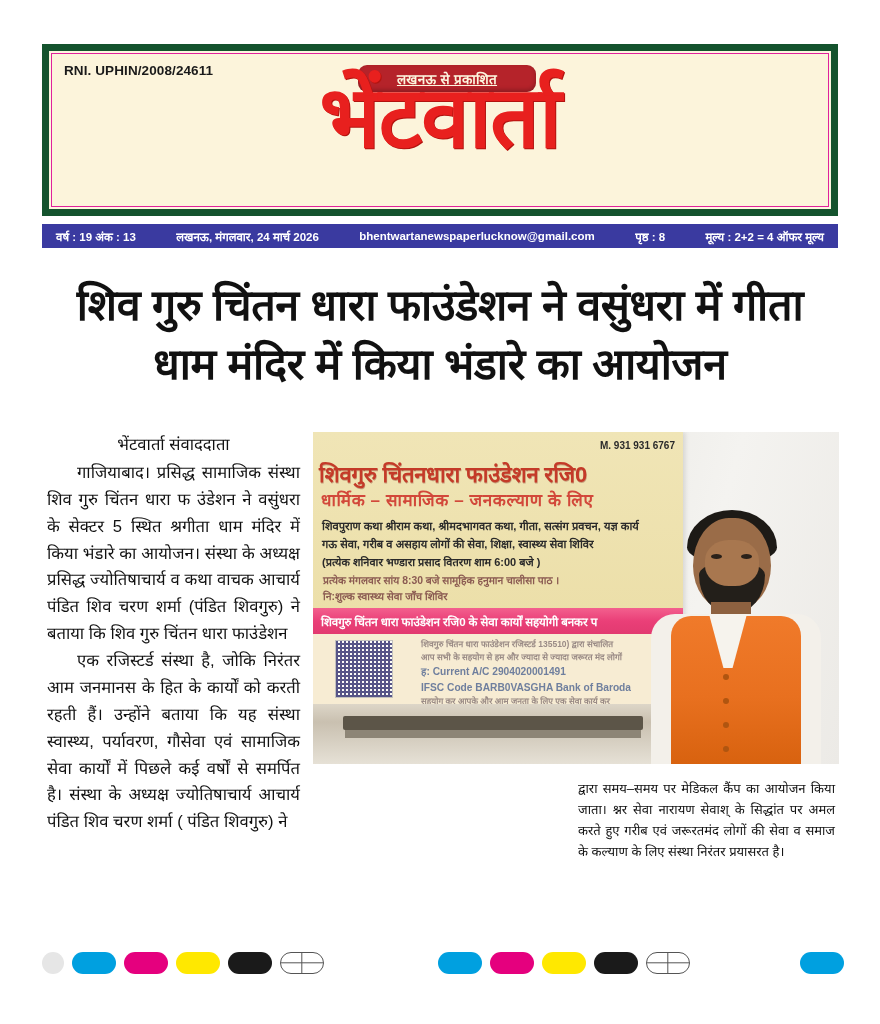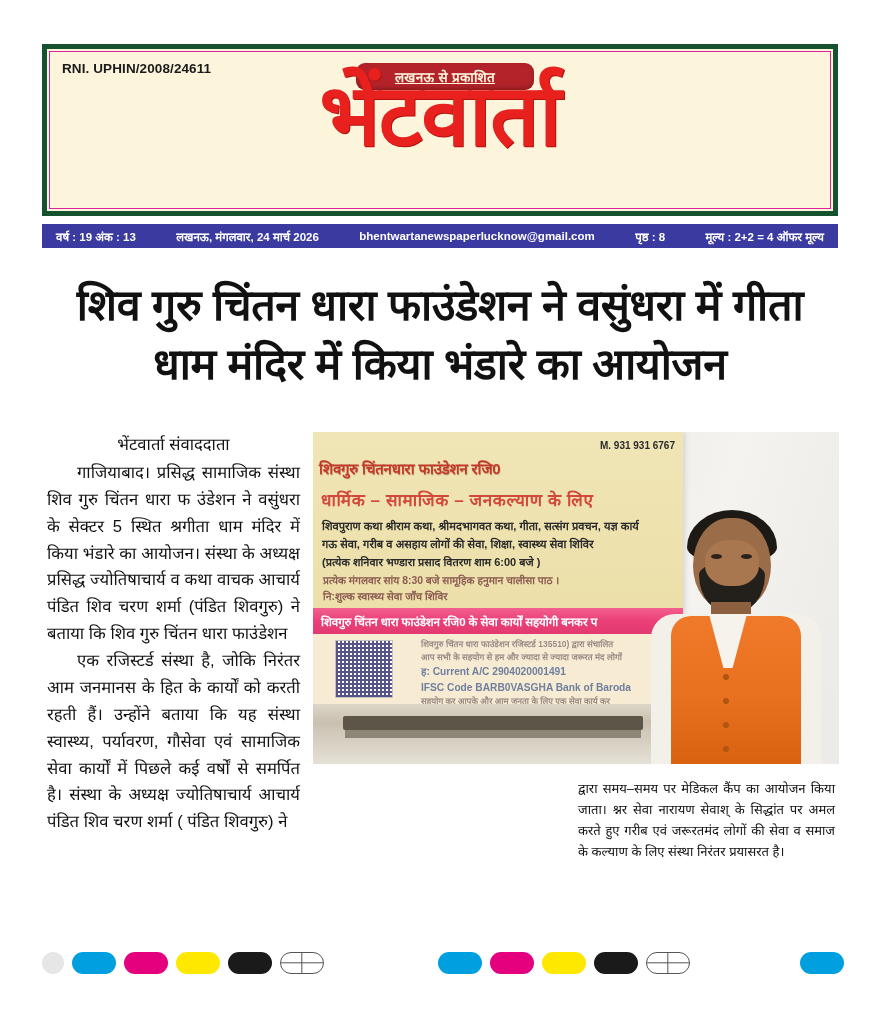--- a/index.html
+++ b/index.html
@@ -24,21 +24,21 @@
   }
 
   
   .masthead {
     position: absolute;
     left: 42px;
     top: 44px;
     width: 796px;
     height: 172px;
     box-sizing: border-box;
-    border: 5px solid #14532d;
+    border: 7px solid #14532d;
     background: #fdf6df;
     padding: 2px;
   }
   .masthead-inner {
     position: relative;
     width: 100%;
     height: 100%;
     box-sizing: border-box;
     border: 1px solid #e0219c;
     background: #fcf4db;
@@ -216,21 +216,21 @@
     font-size: 10px;
     font-weight: bold;
     color: #2b2b2b;
     white-space: nowrap;
   }
   .banner-title {
     position: absolute;
     left: 6px;
     top: 26px;
     width: 384px;
-    font-size: 15px;
+    font-size: 22px;
     font-weight: bold;
     color: #c43a28;
     letter-spacing: -0.2px;
     white-space: nowrap;
     text-shadow: 0.5px 0.5px 0 rgba(120,30,20,0.35);
   }
   .banner-sub {
     position: absolute;
     left: 8px;
     top: 56px;

